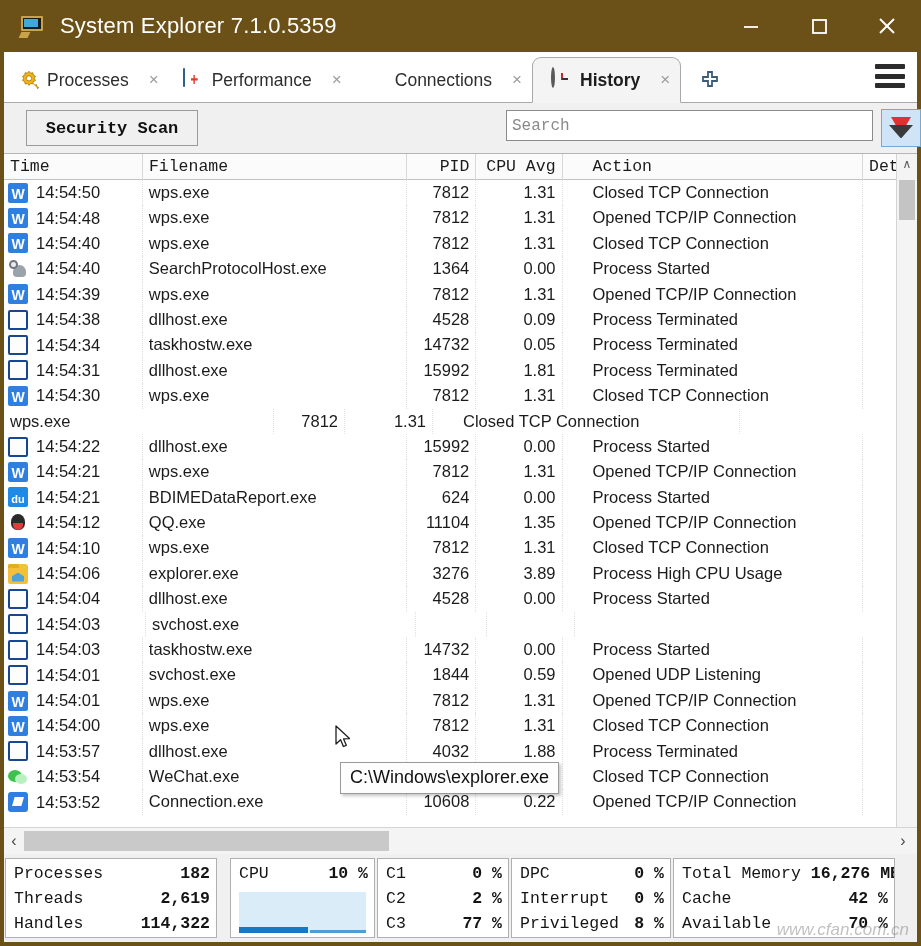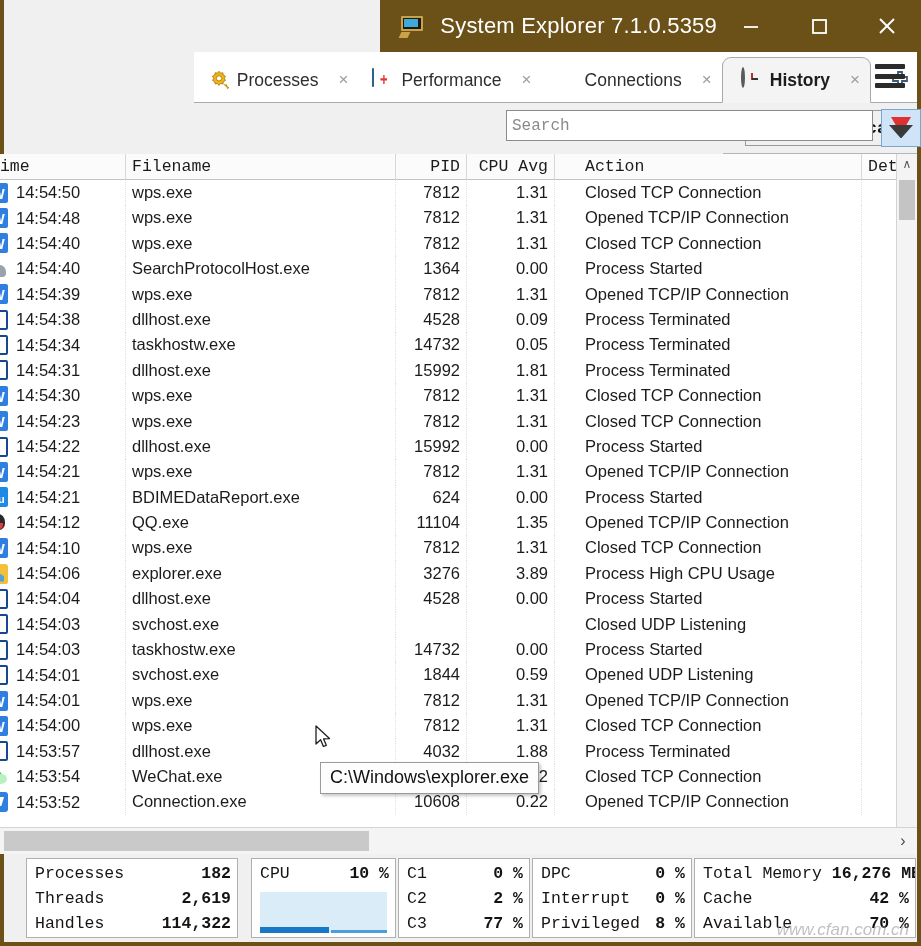--- a/index.html
+++ b/index.html
@@ -14,21 +14,20 @@
   .window {
     position: relative;
     width: 921px; height: 946px;
     box-sizing: border-box;
     background: #f0f0f0;
     border-left: 4px solid #6b5018;
     border-right: 4px solid #6b5018;
     border-bottom: 4px solid #6b5018;
     display: flex;
     flex-direction: column;
-    align-items: flex-end;
   }
   
   .titlebar {
     height: 52px;
     background: #6b5018;
     display: flex;
     align-items: center;
     flex: 0 0 auto;
     margin: 0 -4px 0 -4px;
     padding-left: 4px;
@@ -585,24 +584,20 @@
             <span class="rowico ic-wps"></span>
             <span class="tm">14:54:30</span>
           </div>
           <div class="cell c-file">wps.exe</div>
           <div class="cell c-pid">7812</div>
           <div class="cell c-cpu">1.31</div>
           <div class="cell c-act">Closed TCP Connection</div>
           <div class="cell c-det"></div>
         </div>
         <div class="row">
-          <div class="cell c-time">
-            <span class="rowico ic-wps"></span>
-            <span class="tm">14:54:23</span>
-          </div>
           <div class="cell c-file">wps.exe</div>
           <div class="cell c-pid">7812</div>
           <div class="cell c-cpu">1.31</div>
           <div class="cell c-act">Closed TCP Connection</div>
           <div class="cell c-det"></div>
         </div>
         <div class="row">
           <div class="cell c-time">
             <span class="rowico ic-win"></span>
             <span class="tm">14:54:22</span>
@@ -680,21 +675,20 @@
           <div class="cell c-det"></div>
         </div>
         <div class="row">
           <div class="cell c-time">
             <span class="rowico ic-win"></span>
             <span class="tm">14:54:03</span>
           </div>
           <div class="cell c-file">svchost.exe</div>
           <div class="cell c-pid"></div>
           <div class="cell c-cpu"></div>
-          <div class="cell c-act">Closed UDP Listening</div>
           <div class="cell c-det"></div>
         </div>
         <div class="row">
           <div class="cell c-time">
             <span class="rowico ic-win"></span>
             <span class="tm">14:54:03</span>
           </div>
           <div class="cell c-file">taskhostw.exe</div>
           <div class="cell c-pid">14732</div>
           <div class="cell c-cpu">0.00</div>

